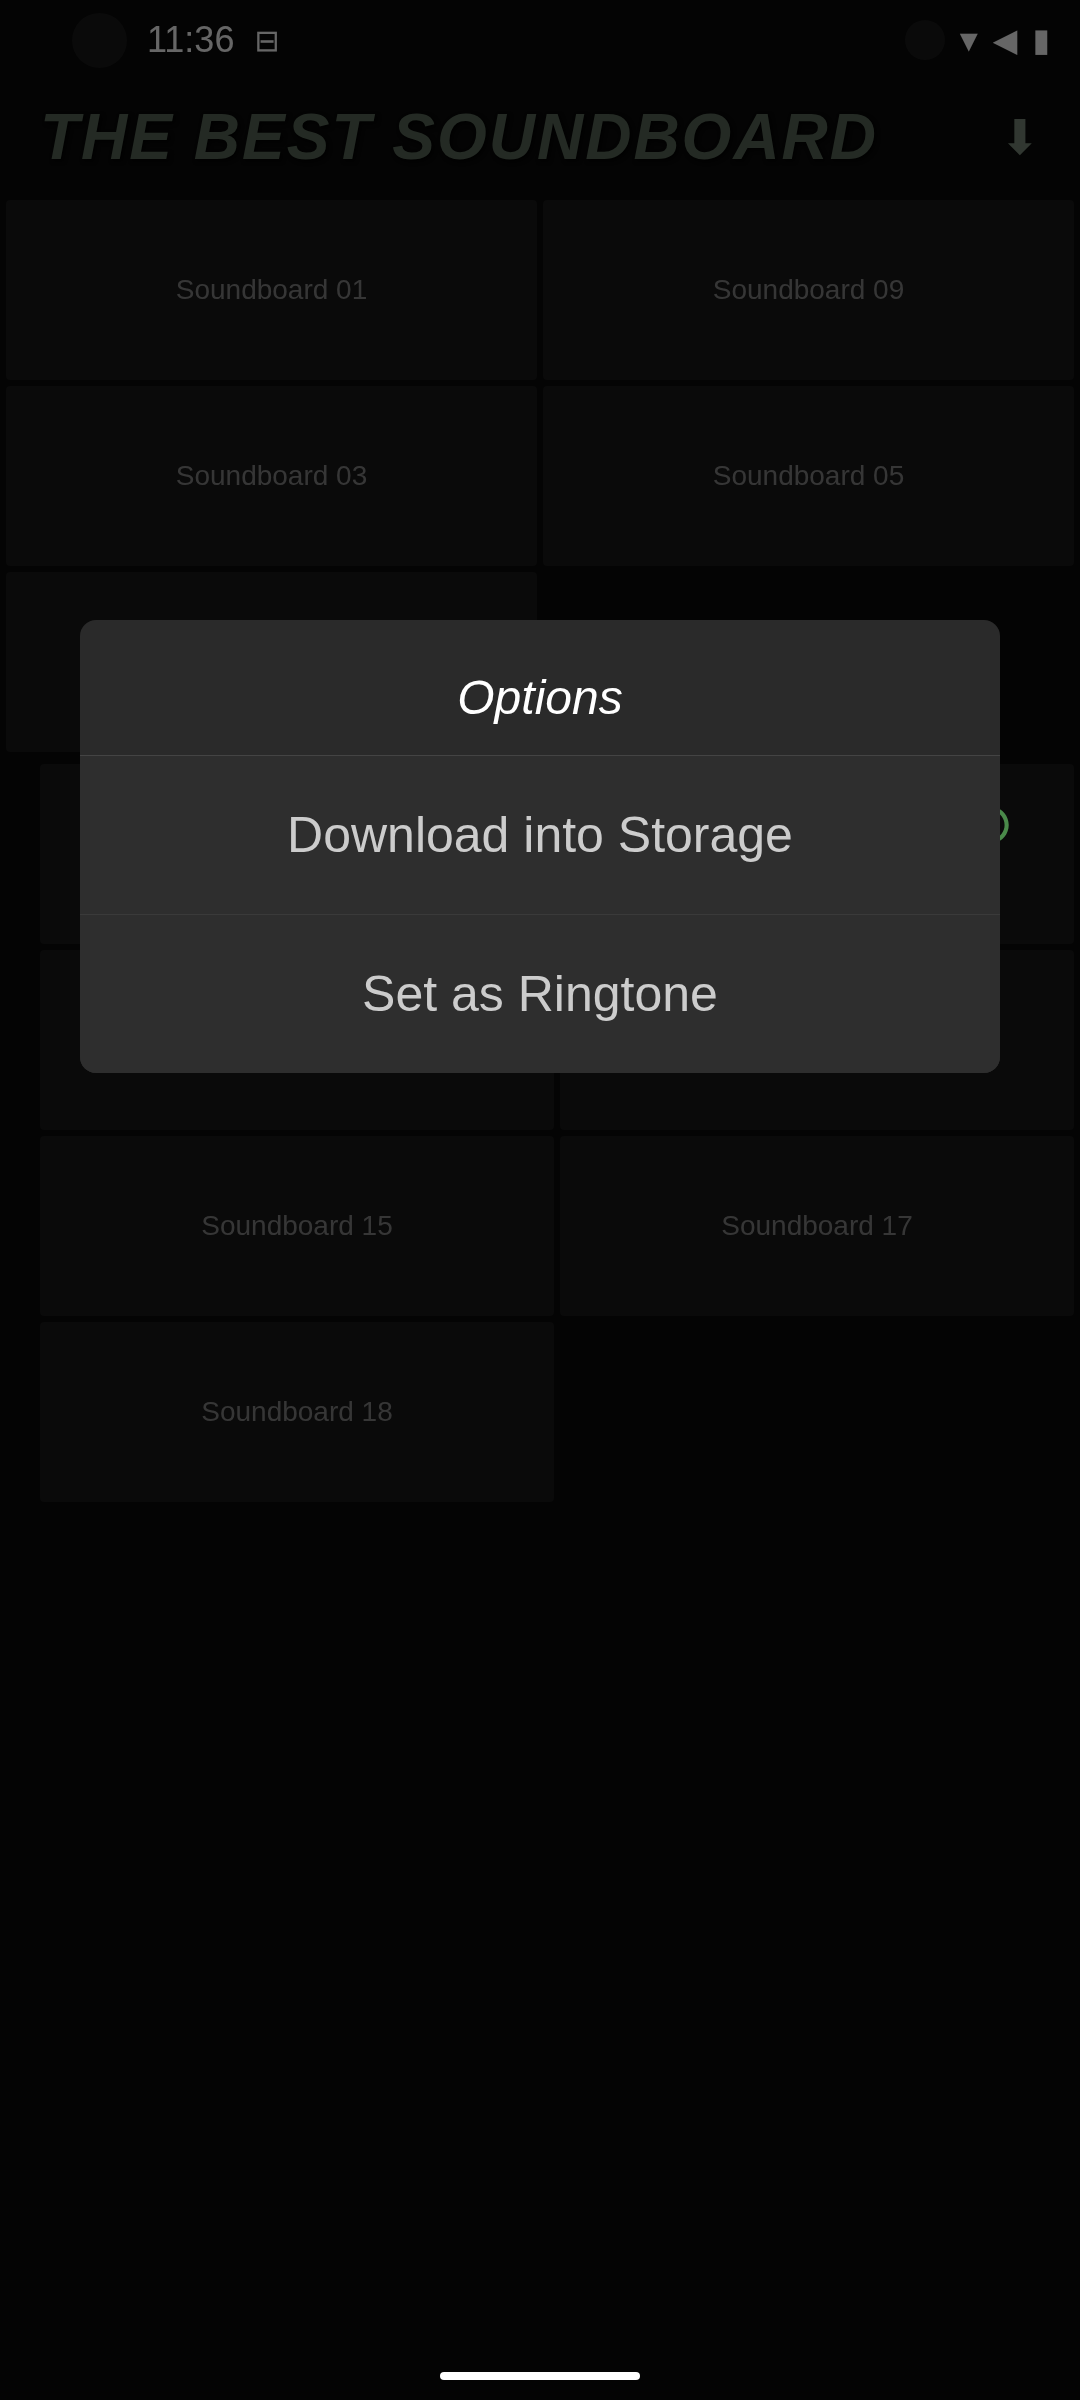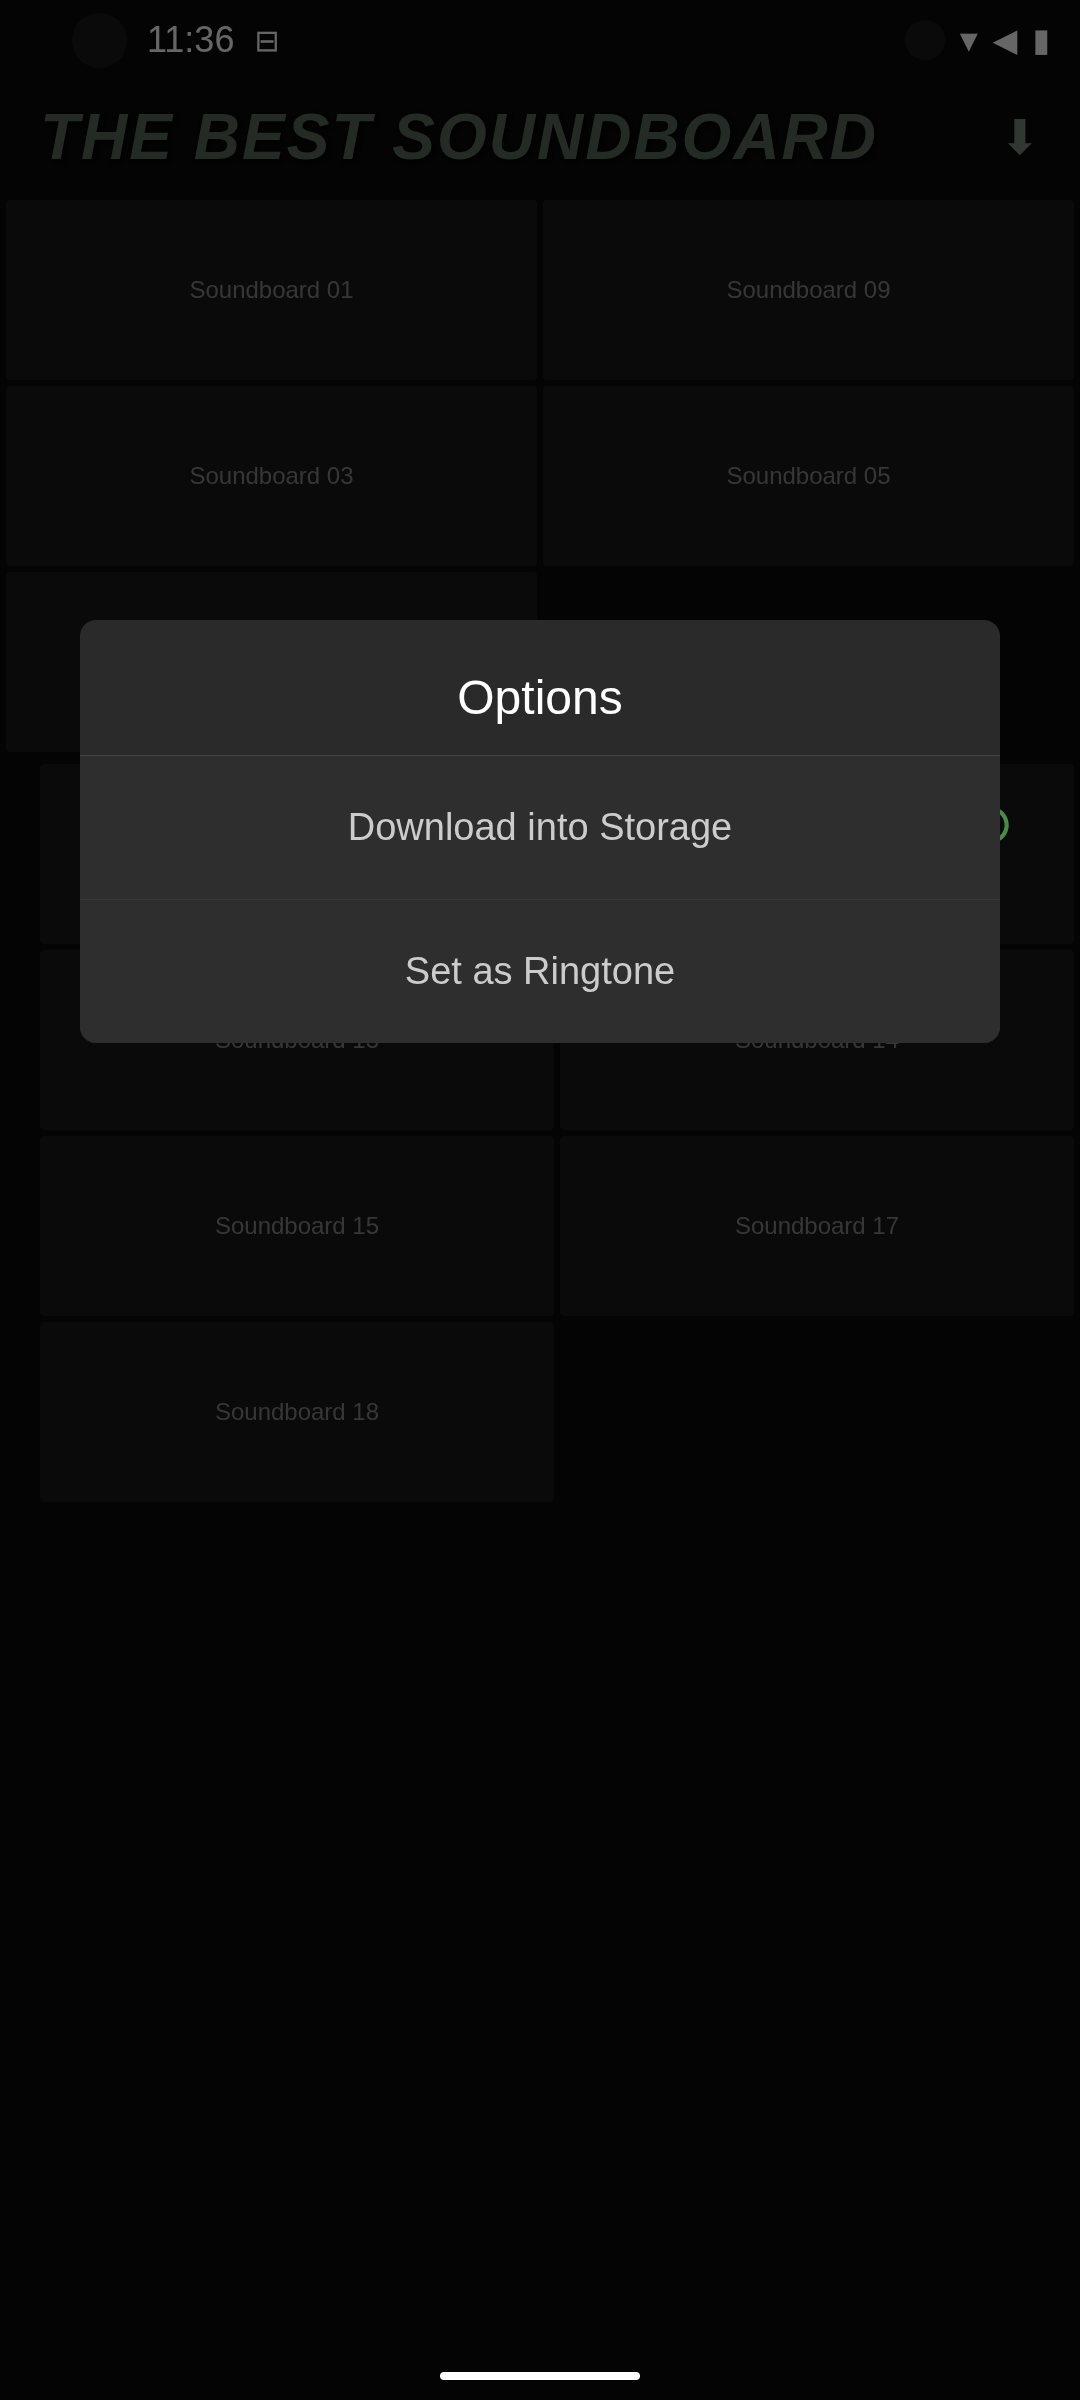--- a/index.html
+++ b/index.html
@@ -110,21 +110,21 @@
       display: flex;
       align-items: center;
       justify-content: center;
       border-radius: 4px;
       cursor: pointer;
       position: relative;
     }
 
     .grid-item-label {
       color: #888888;
-      font-size: 24px;
+      font-size: 28px;
     }
 
     
     .overlay {
       position: absolute;
       top: 0;
       left: 0;
       width: 100%;
       height: 100%;
       background: rgba(0, 0, 0, 0.6);
@@ -145,37 +145,38 @@
     .modal-title-area {
       padding: 50px 40px 30px;
       text-align: center;
       border-bottom: 1px solid #444;
     }
 
     .modal-title {
       color: #ffffff;
       font-size: 48px;
       font-weight: 400;
+      font-style: italic;
     }
 
     .modal-option {
       padding: 50px 40px;
       text-align: center;
       border-bottom: 1px solid #3a3a3a;
       cursor: pointer;
       background: #2e2e2e;
     }
 
     .modal-option:last-child {
       border-bottom: none;
     }
 
     .modal-option-label {
       color: #cccccc;
-      font-size: 38px;
+      font-size: 50px;
     }
 
     
     .volume-icon-overlay {
       position: absolute;
       right: 60px;
       top: 800px;
       z-index: 150;
       color: #4a8a4a;
       font-size: 52px;

